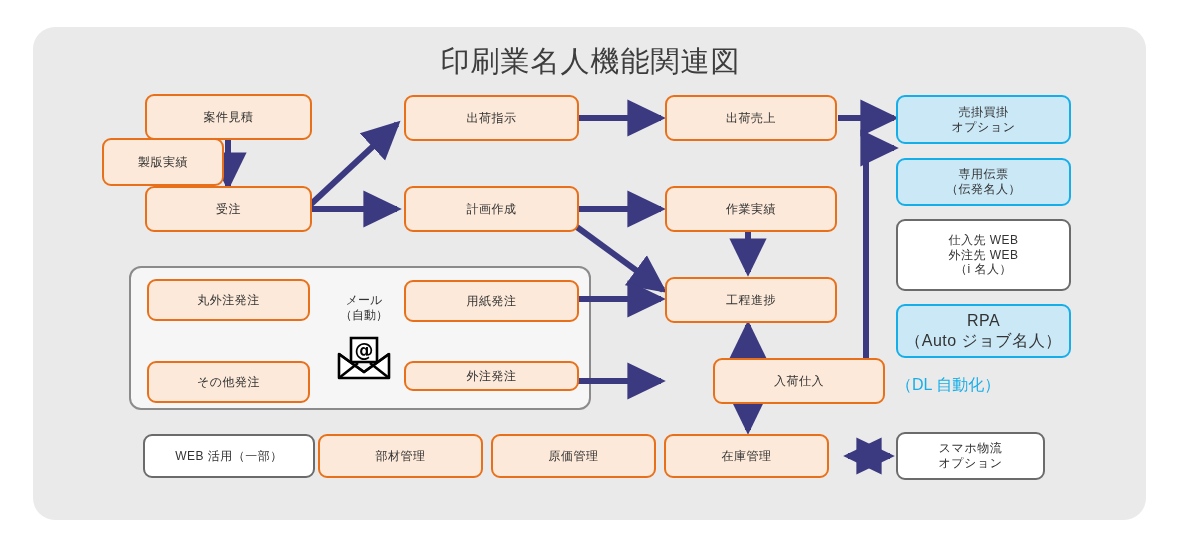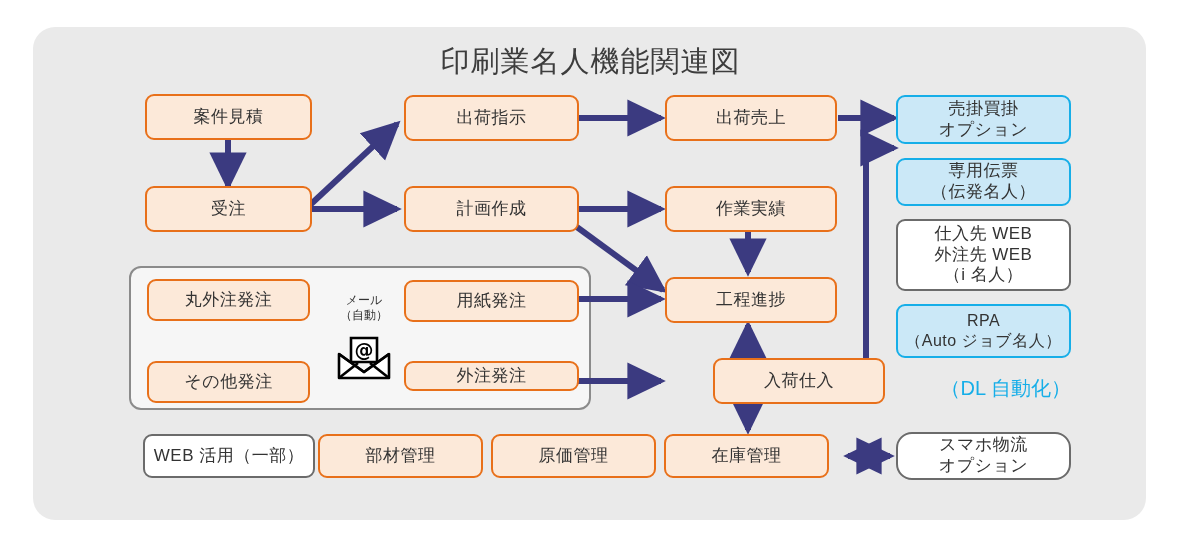--- a/index.html
+++ b/index.html
@@ -40,21 +40,21 @@
     white-space: nowrap;
   }
   .node {
     position: absolute;
     box-sizing: border-box;
     display: flex;
     align-items: center;
     justify-content: center;
     text-align: center;
     border-radius: 9px;
-    font-size: 17px;
+    font-size: 12px;
     line-height: 1.22;
     letter-spacing: .5px;
     color: #333333;
     z-index: 5;
   }
   .node.orange {
     background: #fce9d9;
     border: 2px solid #e8701a;
   }
   .node.blue {
@@ -78,22 +78,22 @@
     position: absolute;
     text-align: center;
     font-size: 12px;
     line-height: 1.25;
     color: #333333;
     z-index: 6;
     white-space: pre-line;
   }
   .dl-label {
     position: absolute;
-    text-align: right;
-    font-size: 20px;
+    text-align: left;
+    font-size: 16px;
     color: #16aee8;
     z-index: 6;
     white-space: nowrap;
   }
   #mail-icon {
     position: absolute;
     left: 336px;
     top: 334px;
     width: 56px;
     height: 46px;
@@ -158,20 +158,23 @@
       <line x1="848" y1="456" x2="890" y2="456" marker-end="url(#ah)" marker-start="url(#ahs)"></line>
     </g>
   </svg>
 
   <div class="group-box" style="left:129px; top:266px; width:462px; height:144px;"></div>
 
   <div class="node orange" style="left:145px; top:94px; width:167px; height:46px;">
     <span class="lbl">案件見積</span>
   </div>
 
+  <div class="node orange" style="left:102px; top:138px; width:122px; height:48px; z-index:7;">
+    <span class="lbl">製版実績</span>
+  </div>
 
   <div class="node orange" style="left:145px; top:186px; width:167px; height:46px;">
     <span class="lbl">受注</span>
   </div>
 
   <div class="node orange" style="left:404px; top:95px; width:175px; height:46px;">
     <span class="lbl">出荷指示</span>
   </div>
 
   <div class="node orange" style="left:404px; top:186px; width:175px; height:46px;">
@@ -256,18 +259,18 @@
 （i 名人）</span>
   </div>
 
   <div class="node blue" style="left:896px; top:304px; width:175px; height:54px; font-size:16px; white-space:pre-line;">
     <span class="lbl">RPA
 （Auto ジョブ名人）</span>
   </div>
 
   <div class="dl-label" style="left:896px; top:375px; width:175px;">（DL 自動化）</div>
 
-  <div class="node white" style="left:896px; top:432px; width:175px; height:48px; white-space:pre-line;border-radius:16px;">
+  <div class="node white" style="left:896px; top:432px; width:149px; height:48px; white-space:pre-line;">
     <span class="lbl">スマホ物流
 オプション</span>
   </div>
 
 </div>
 
 </body></html>

